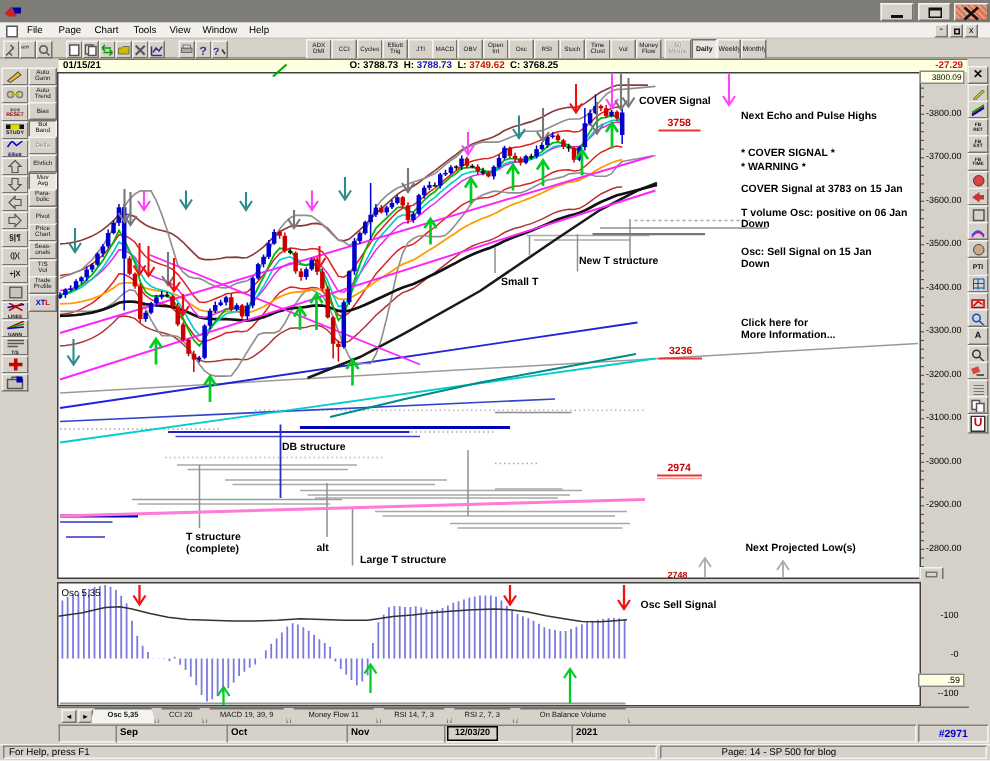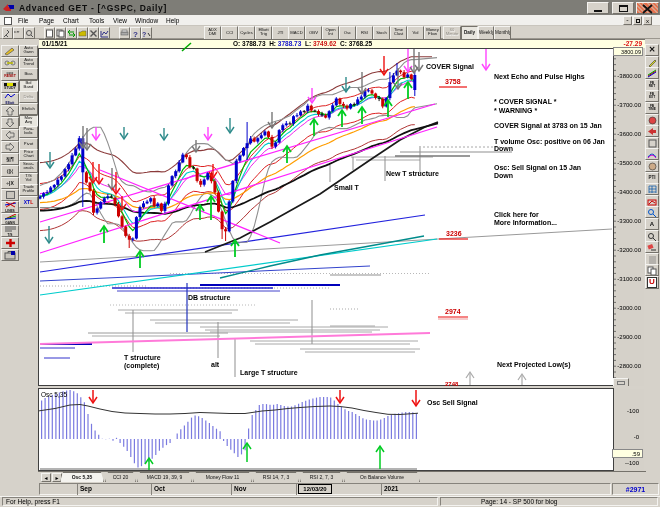--- a/index.html
+++ b/index.html
@@ -15,21 +15,20 @@
  font-size:5px;color:#111;text-align:center;line-height:9px;clip-path:polygon(3px 0,calc(100% - 3px) 0,100% 100%,0 100%)}
 .mi{font-size:6.5px;color:#000}
 </style></head><body>
 <div id="scr">
 
 <div class="abs" style="left:0;top:0;width:660px;height:15px;background:#7e7d77"></div>
 <svg class="abs" style="left:3px;top:3px" width="12" height="9" viewBox="0 0 12 9">
       <path d="M0 6 L5 1 L5 4 L8 4 L8 8 L3 8 Z" fill="#c22"></path>
       <path d="M5 2 L11 2 L11 6 L7 6" fill="#00a"></path>
     </svg>
-<div class="abs" style="left:19px;top:3px;font-size:8.5px;font-weight:bold;color:#0d0d0d;letter-spacing:0.7px">Advanced GET - [^GSPC, Daily]</div>
 <div class="abs bev" style="left:587px;top:2px;width:22px;height:12px">
       <div class="abs" style="left:6px;top:7px;width:8px;height:2px;background:#111"></div>
     </div>
 <div class="abs bev" style="left:612px;top:2px;width:22px;height:12px">
       <div class="abs" style="left:6px;top:2px;width:9px;height:7px;border:1px solid #111;border-top-width:2px"></div>
     </div>
 <div class="abs bev" style="left:636px;top:2px;width:23px;height:12px;background:repeating-linear-gradient(45deg,#e5714e 0 1.5px,#d8a289 1.5px 3px)">
  <svg class="abs" style="left:5px;top:1px" width="11" height="10" viewBox="0 0 11 10">
         <path d="M1 1 L10 9 M10 1 L1 9" stroke="#111" stroke-width="1.8"></path>
       </svg>

